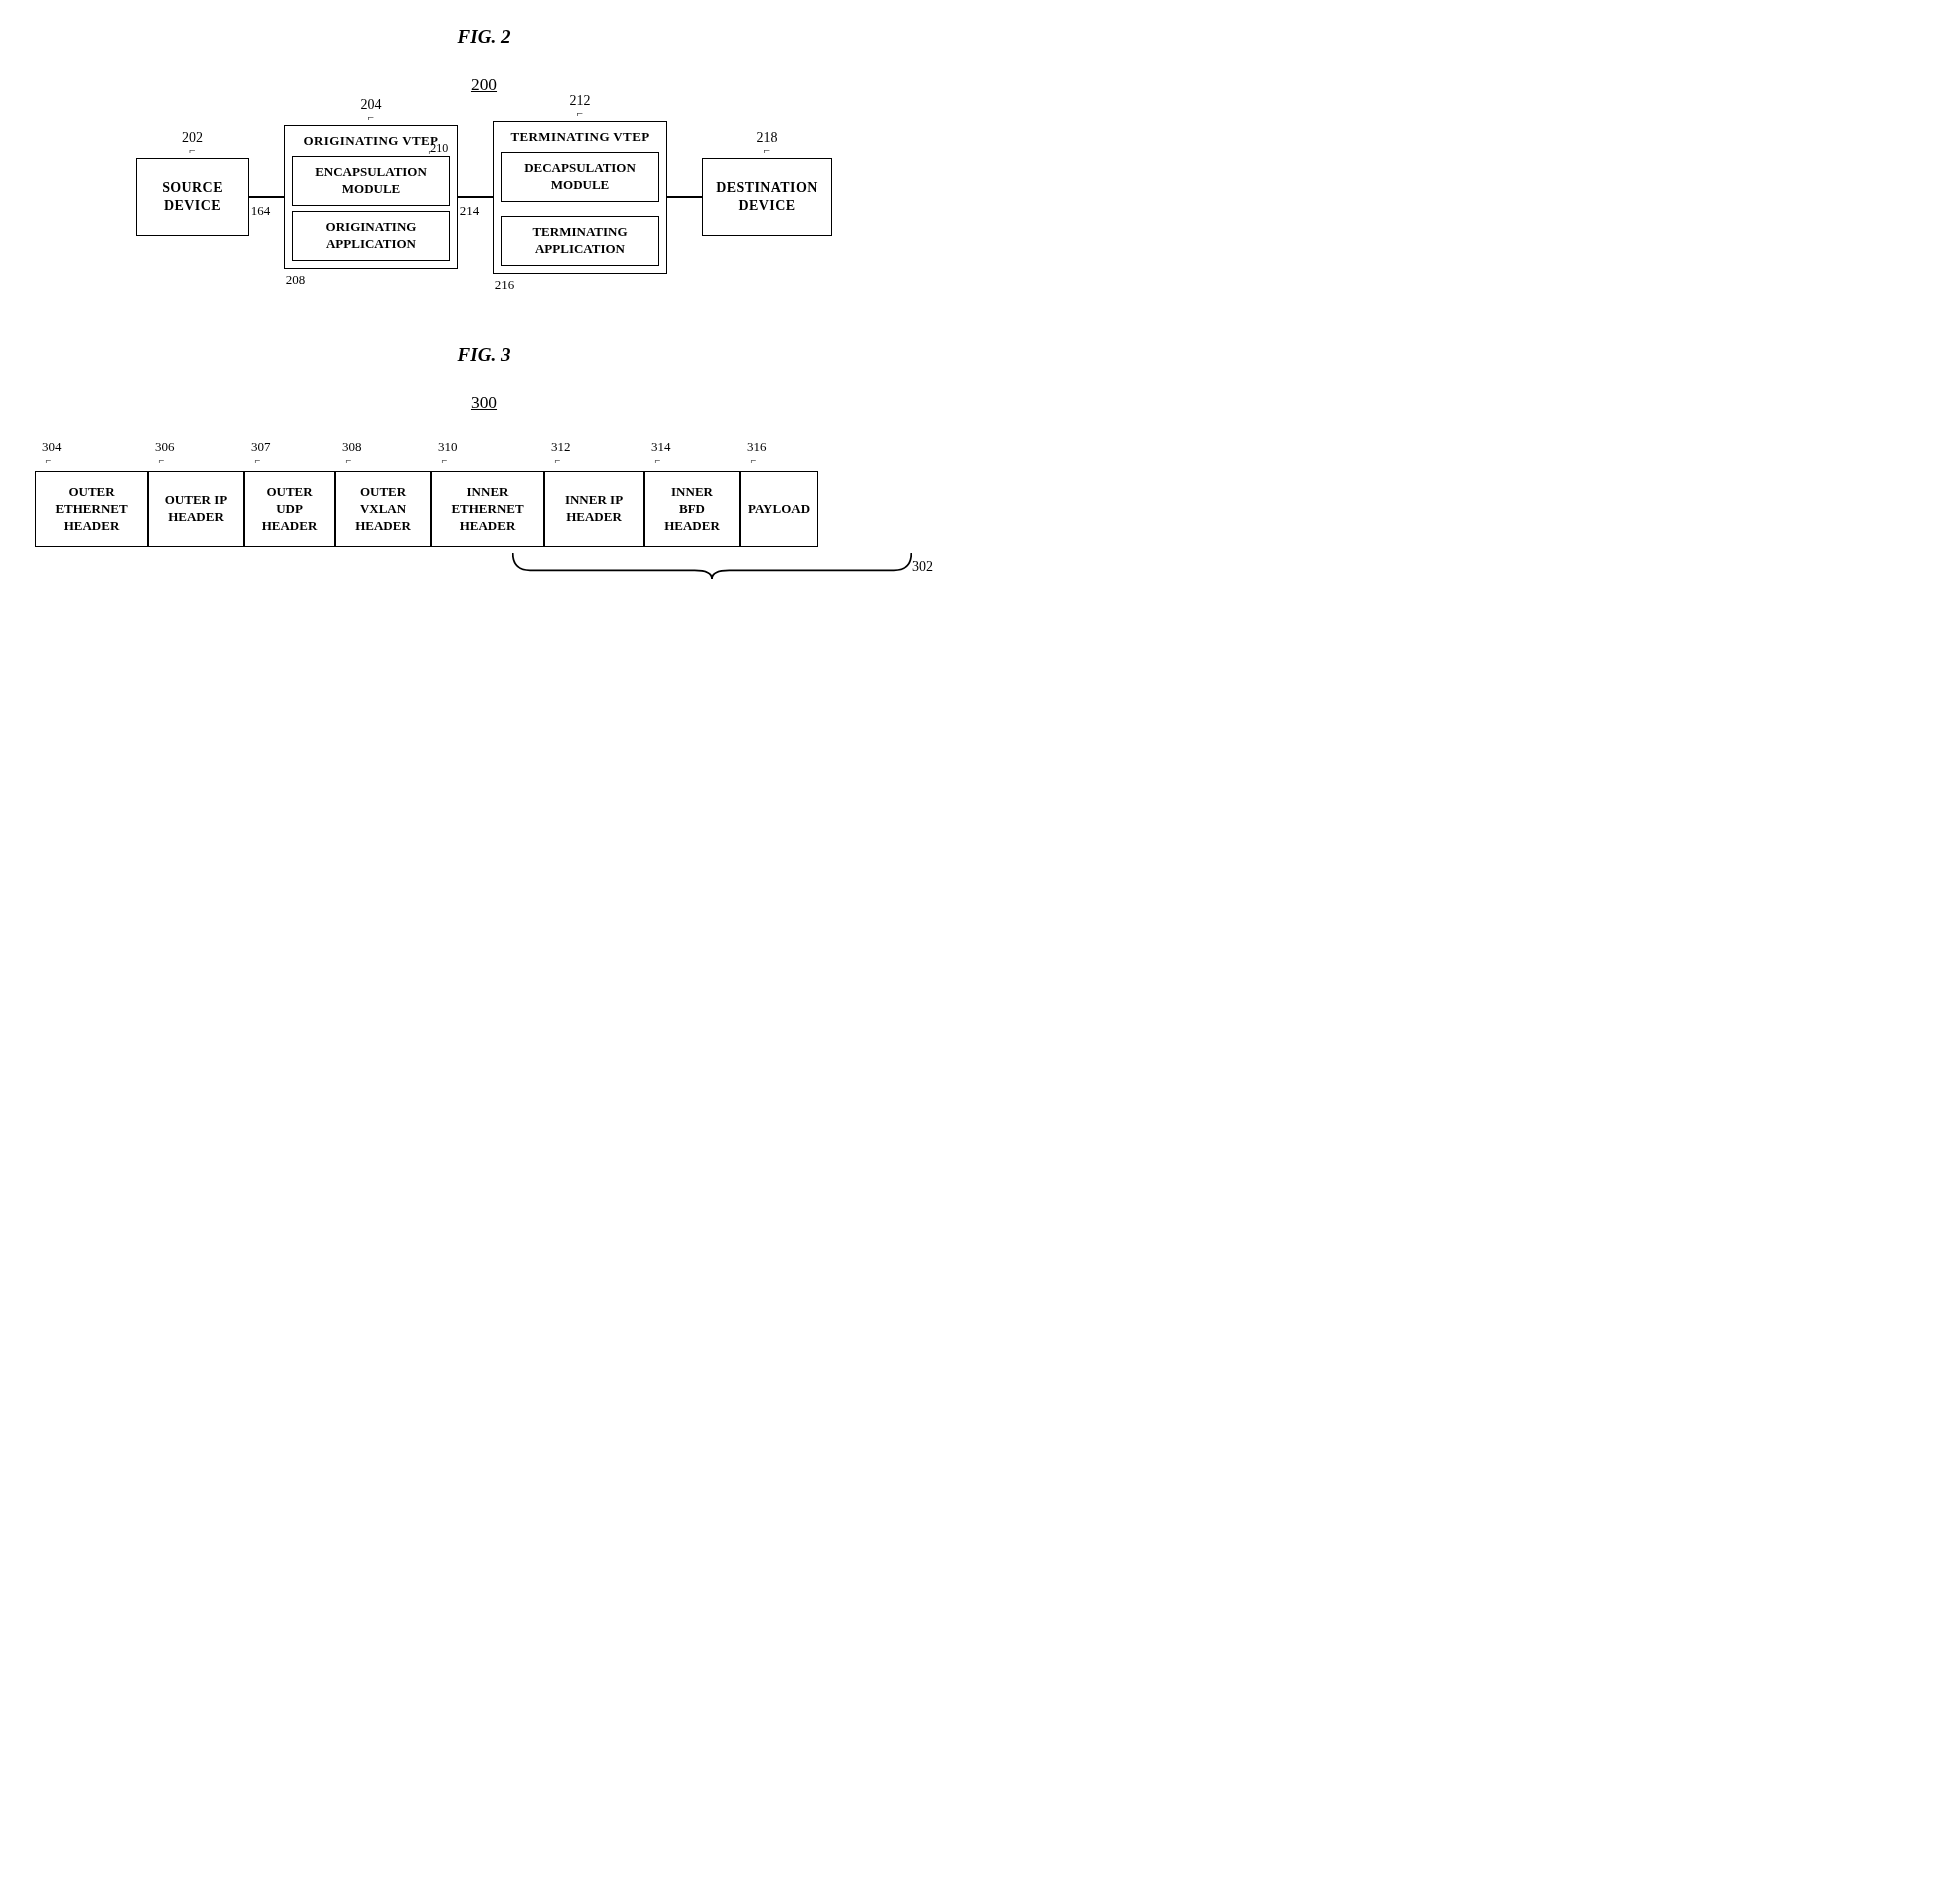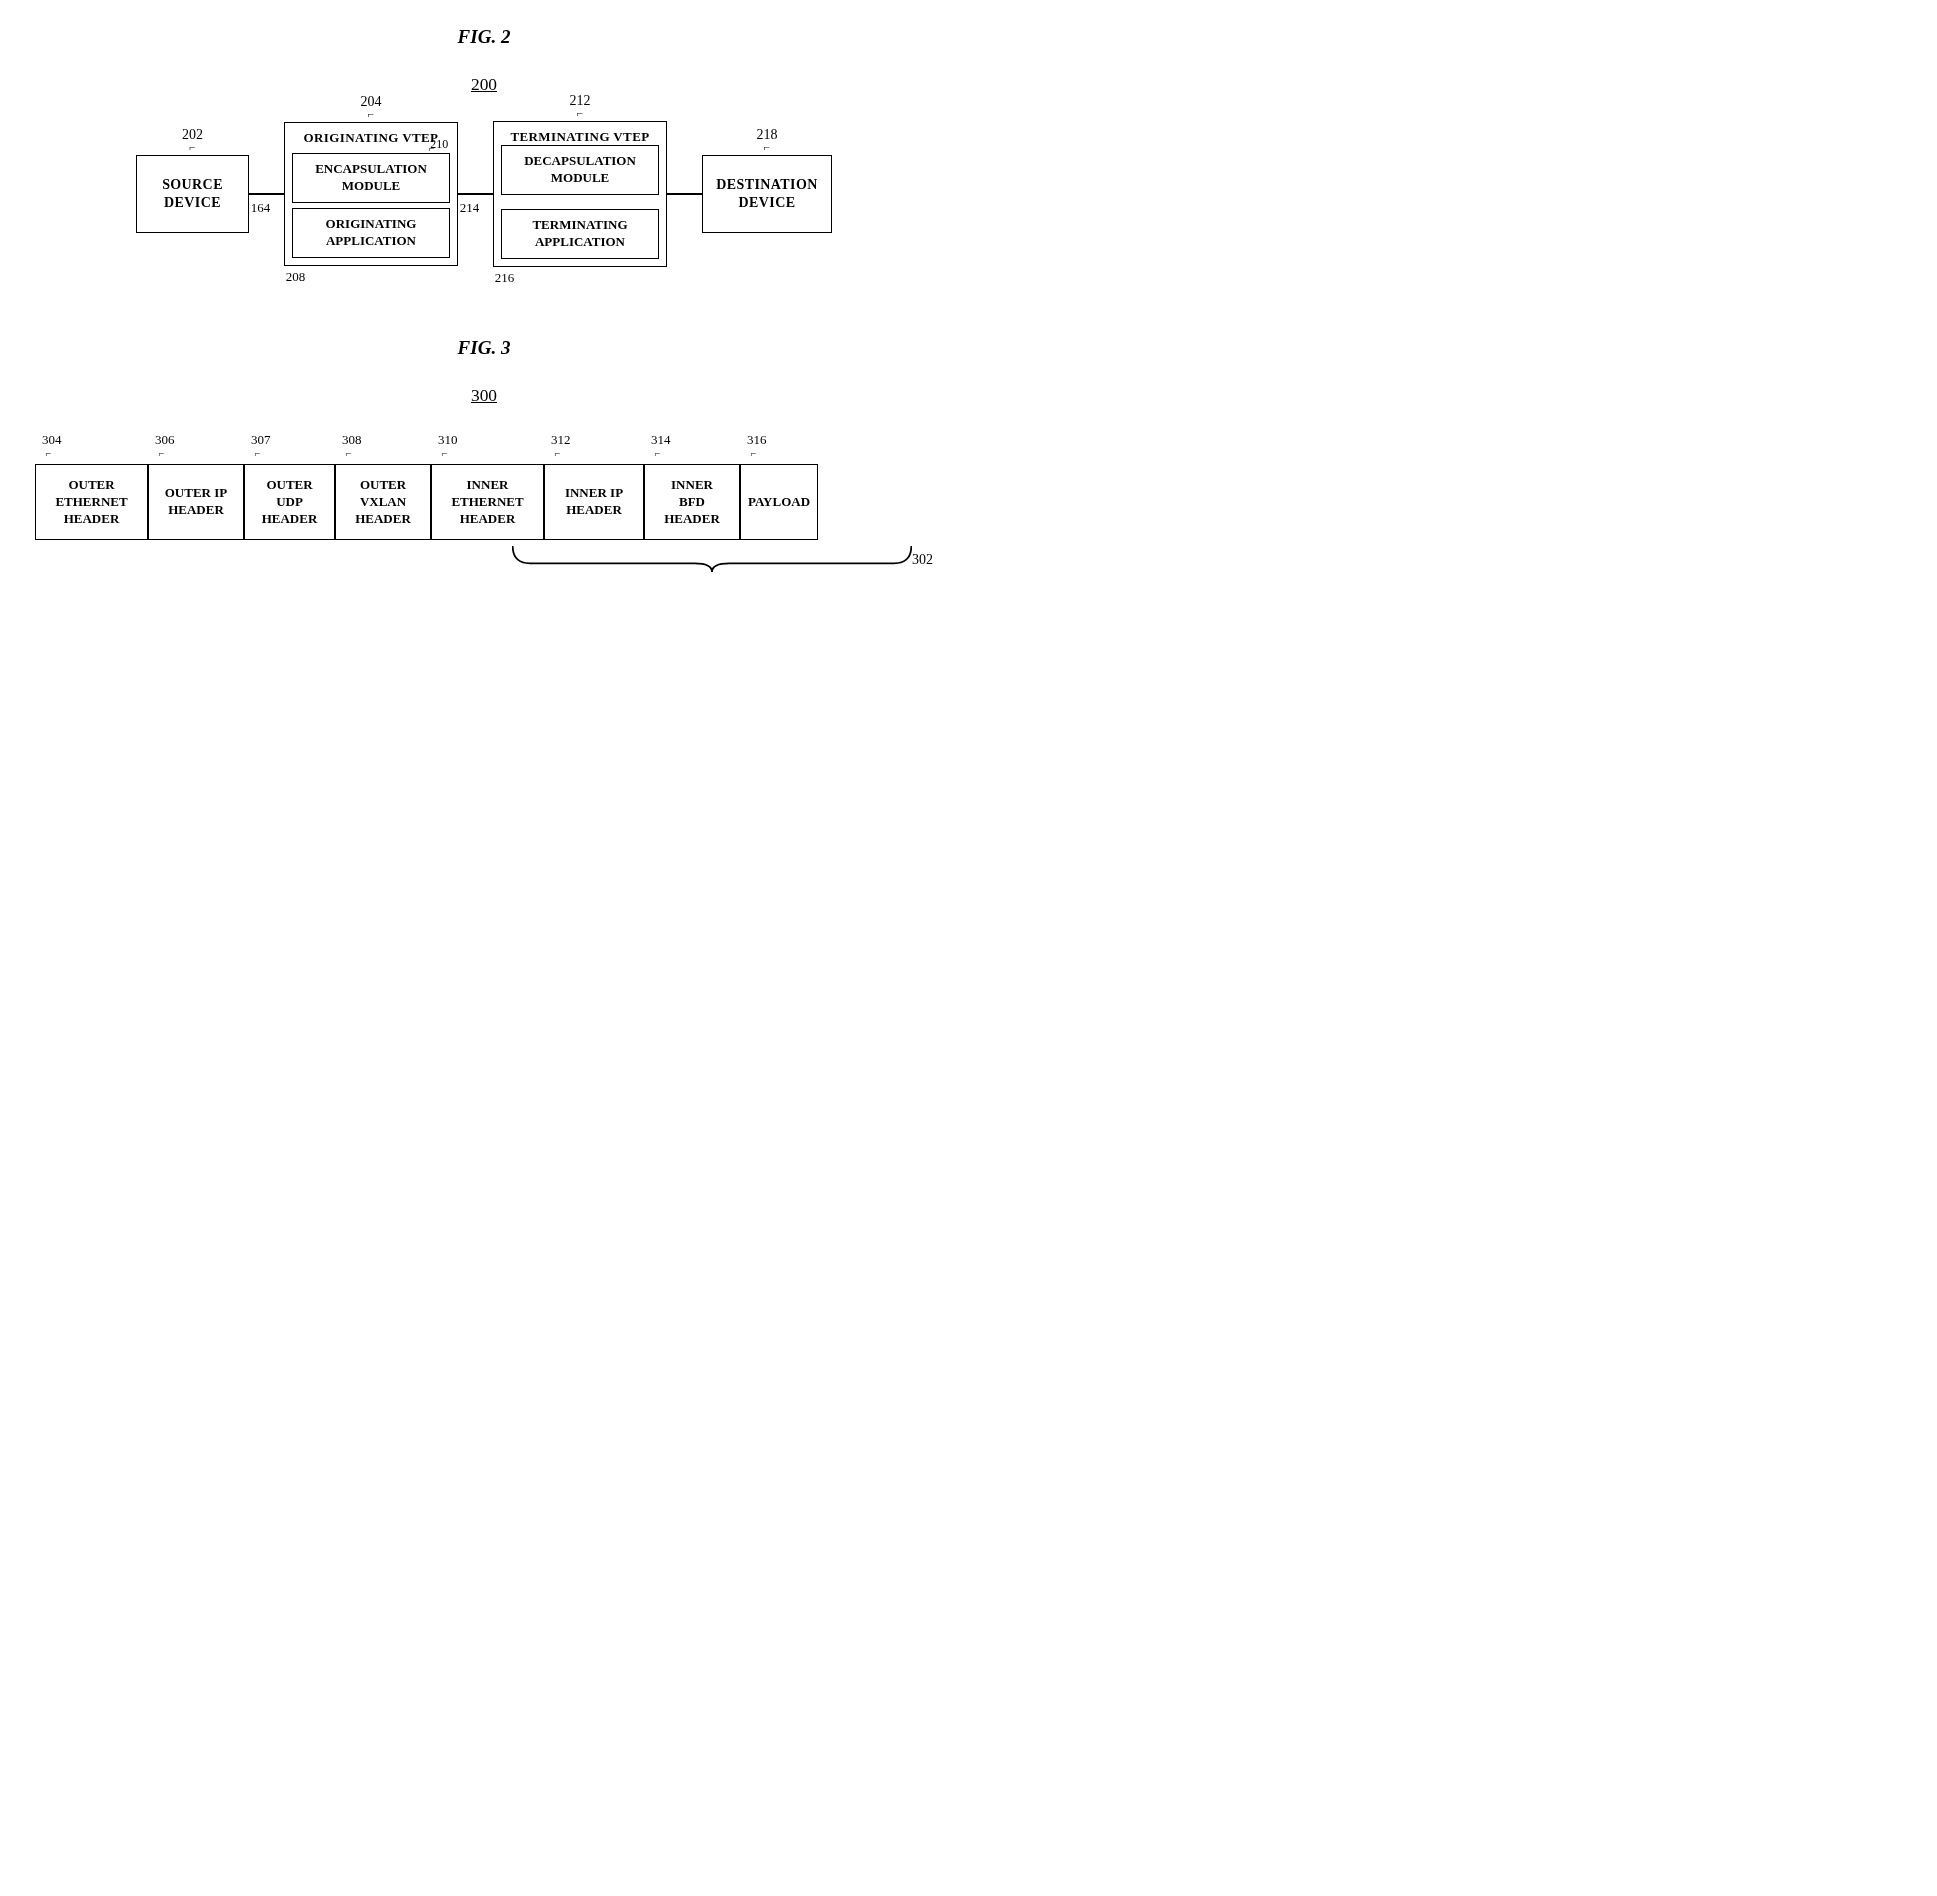--- a/index.html
+++ b/index.html
@@ -202,21 +202,21 @@
 
     <div style="display:flex;align-items:center;position:relative;">
       <div style="width:35px;height:1.7px;background:#000;"></div>
       <div style="position:absolute;left:1.7px;top:7px;font-size:13px;">214</div>
     </div>
 
     <div class="vtep-wrapper" style="position:relative; margin-right: 0;">
       <div class="vtep-ref-label">212</div>
       <div style="position:absolute; top:-14px; left:50%; transform:translateX(-50%); font-size:11.3px;">⌐</div>
       <div class="vtep-outer" style="width:174px;">
-        <div style="text-align:center; font-size:13px; font-weight:bold; letter-spacing:0.4px;">TERMINATING  VTEP</div>
+        <div style="text-align:center; font-size:13px; font-weight:bold; margin-bottom:7px; letter-spacing:0.4px;">TERMINATING  VTEP</div>
 
         <div style="position:relative;">
           <div class="vtep-inner-box" style="margin-bottom:14px; white-space:pre-line;">DECAPSULATION
 MODULE</div>
         </div>
 
         <div style="position:relative;margin-top:5.2px;">
           <div class="vtep-inner-box" style="white-space:pre-line;">TERMINATING
 APPLICATION</div>
         </div>

